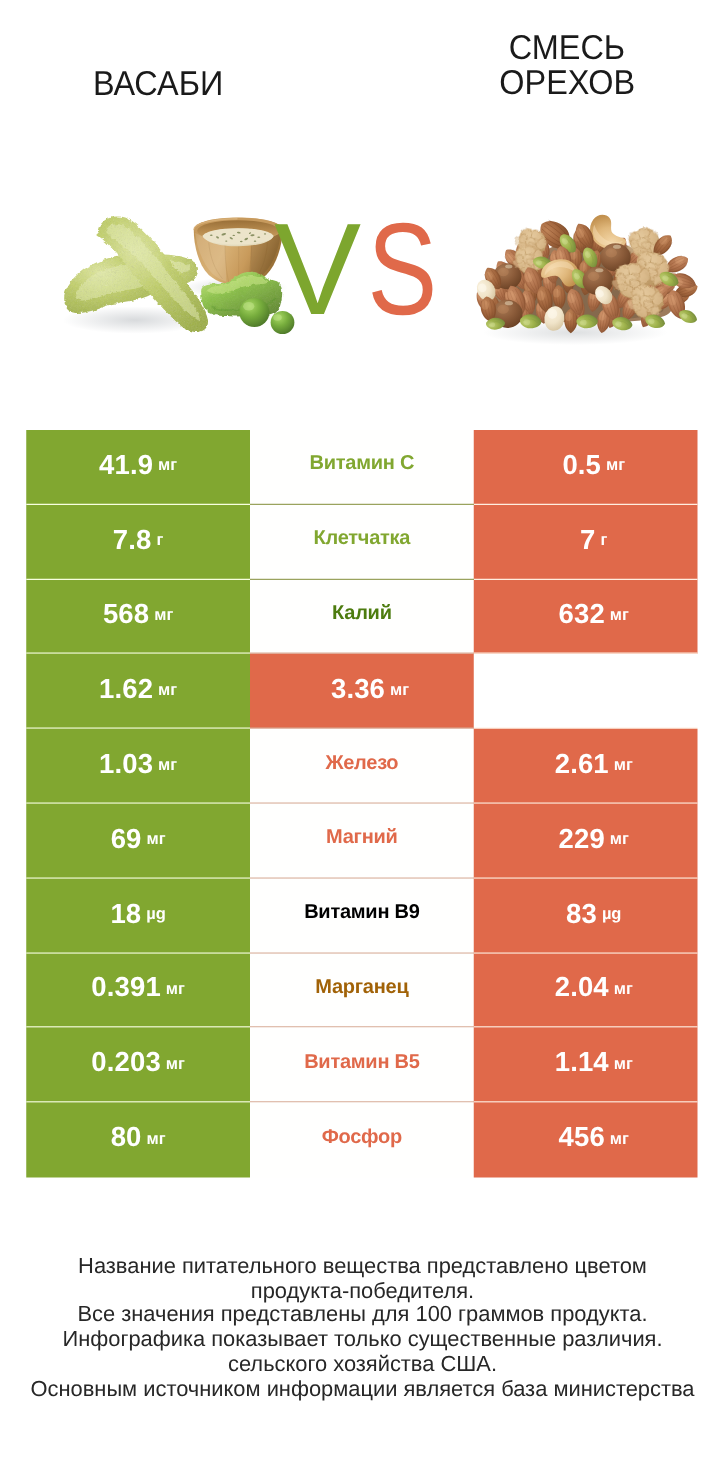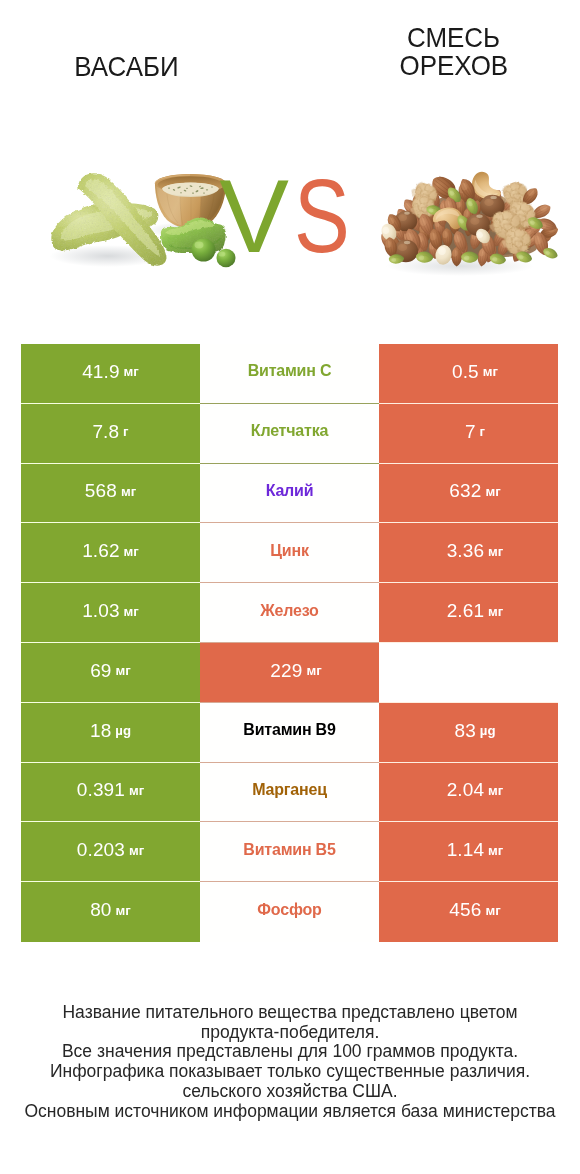--- a/index.html
+++ b/index.html
@@ -28,21 +28,21 @@
   #nuts-img{position:absolute;left:372px;top:43px;}
 
   
   .table{position:absolute;left:21px;top:344px;width:537px;height:598px;}
   .row{display:flex;height:59.8px;position:relative;}
   .cell{width:179px;display:flex;align-items:center;justify-content:center;box-sizing:border-box;position:relative;}
   .cell.left{background:#81A730;color:#ffffff;}
   .cell.right{background:#E0694A;color:#ffffff;padding-left:13px;}
   .cell.mid{background:#fffffe;font-weight:700;font-size:16px;letter-spacing:-0.2px;padding-bottom:5px;}
   .row .sep{position:absolute;left:0;right:0;bottom:0;height:1px;}
-  .val{font-size:19px;font-weight:400;letter-spacing:.1px;position:relative;top:-2px;}
+  .val{font-size:22px;font-weight:700;letter-spacing:.1px;position:relative;top:-2px;}
   .unit{font-size:13.2px;font-weight:700;margin-left:4px;position:relative;top:-2px;text-align:right;}
 
   
   .note{position:absolute;left:0;top:1003px;width:580px;text-align:center;
         font-size:17.5px;line-height:19.7px;color:#272727;}
 </style>
 </head>
 <body>
 
 <div class="page">
@@ -1020,33 +1020,32 @@
           <span class="val">7</span>
           <span class="unit">г</span>
         </div>
         <div class="sep" style="background: linear-gradient(to right, rgb(247, 255, 224) 0px, rgb(247, 255, 224) 179px, rgb(154, 163, 94) 179px, rgb(154, 163, 94) 358px, rgb(255, 238, 224) 358px, rgb(255, 238, 224) 537px);"></div>
       </div>
       <div class="row">
         <div class="cell left">
           <span class="val">568</span>
           <span class="unit">мг</span>
         </div>
-        <div class="cell mid" style="color: #6d28d9;">Калий</div>
+        <div class="cell mid" style="color: #4d7c0f;">Калий</div>
         <div class="cell right">
           <span class="val">632</span>
           <span class="unit">мг</span>
         </div>
         <div class="sep" style="background: linear-gradient(to right, rgb(247, 255, 224) 0px, rgb(247, 255, 224) 179px, rgb(215, 171, 150) 179px, rgb(215, 171, 150) 358px, rgb(255, 238, 224) 358px, rgb(255, 238, 224) 537px);"></div>
       </div>
       <div class="row">
         <div class="cell left">
           <span class="val">1.62</span>
           <span class="unit">мг</span>
         </div>
-        <div class="cell mid" style="color: rgb(224, 105, 74);">Цинк</div>
         <div class="cell right">
           <span class="val">3.36</span>
           <span class="unit">мг</span>
         </div>
         <div class="sep" style="background: linear-gradient(to right, rgb(247, 255, 224) 0px, rgb(247, 255, 224) 179px, rgb(215, 171, 150) 179px, rgb(215, 171, 150) 358px, rgb(255, 238, 224) 358px, rgb(255, 238, 224) 537px);"></div>
       </div>
       <div class="row">
         <div class="cell left">
           <span class="val">1.03</span>
           <span class="unit">мг</span>
@@ -1056,20 +1055,21 @@
           <span class="val">2.61</span>
           <span class="unit">мг</span>
         </div>
         <div class="sep" style="background: linear-gradient(to right, rgb(247, 255, 224) 0px, rgb(247, 255, 224) 179px, rgb(215, 171, 150) 179px, rgb(215, 171, 150) 358px, rgb(255, 238, 224) 358px, rgb(255, 238, 224) 537px);"></div>
       </div>
       <div class="row">
         <div class="cell left">
           <span class="val">69</span>
           <span class="unit">мг</span>
         </div>
+        <div class="cell mid" style="color: rgb(224, 105, 74);">Магний</div>
         <div class="cell right">
           <span class="val">229</span>
           <span class="unit">мг</span>
         </div>
         <div class="sep" style="background: linear-gradient(to right, rgb(247, 255, 224) 0px, rgb(247, 255, 224) 179px, rgb(215, 171, 150) 179px, rgb(215, 171, 150) 358px, rgb(255, 238, 224) 358px, rgb(255, 238, 224) 537px);"></div>
       </div>
       <div class="row">
         <div class="cell left">
           <span class="val">18</span>
           <span class="unit">µg</span>

